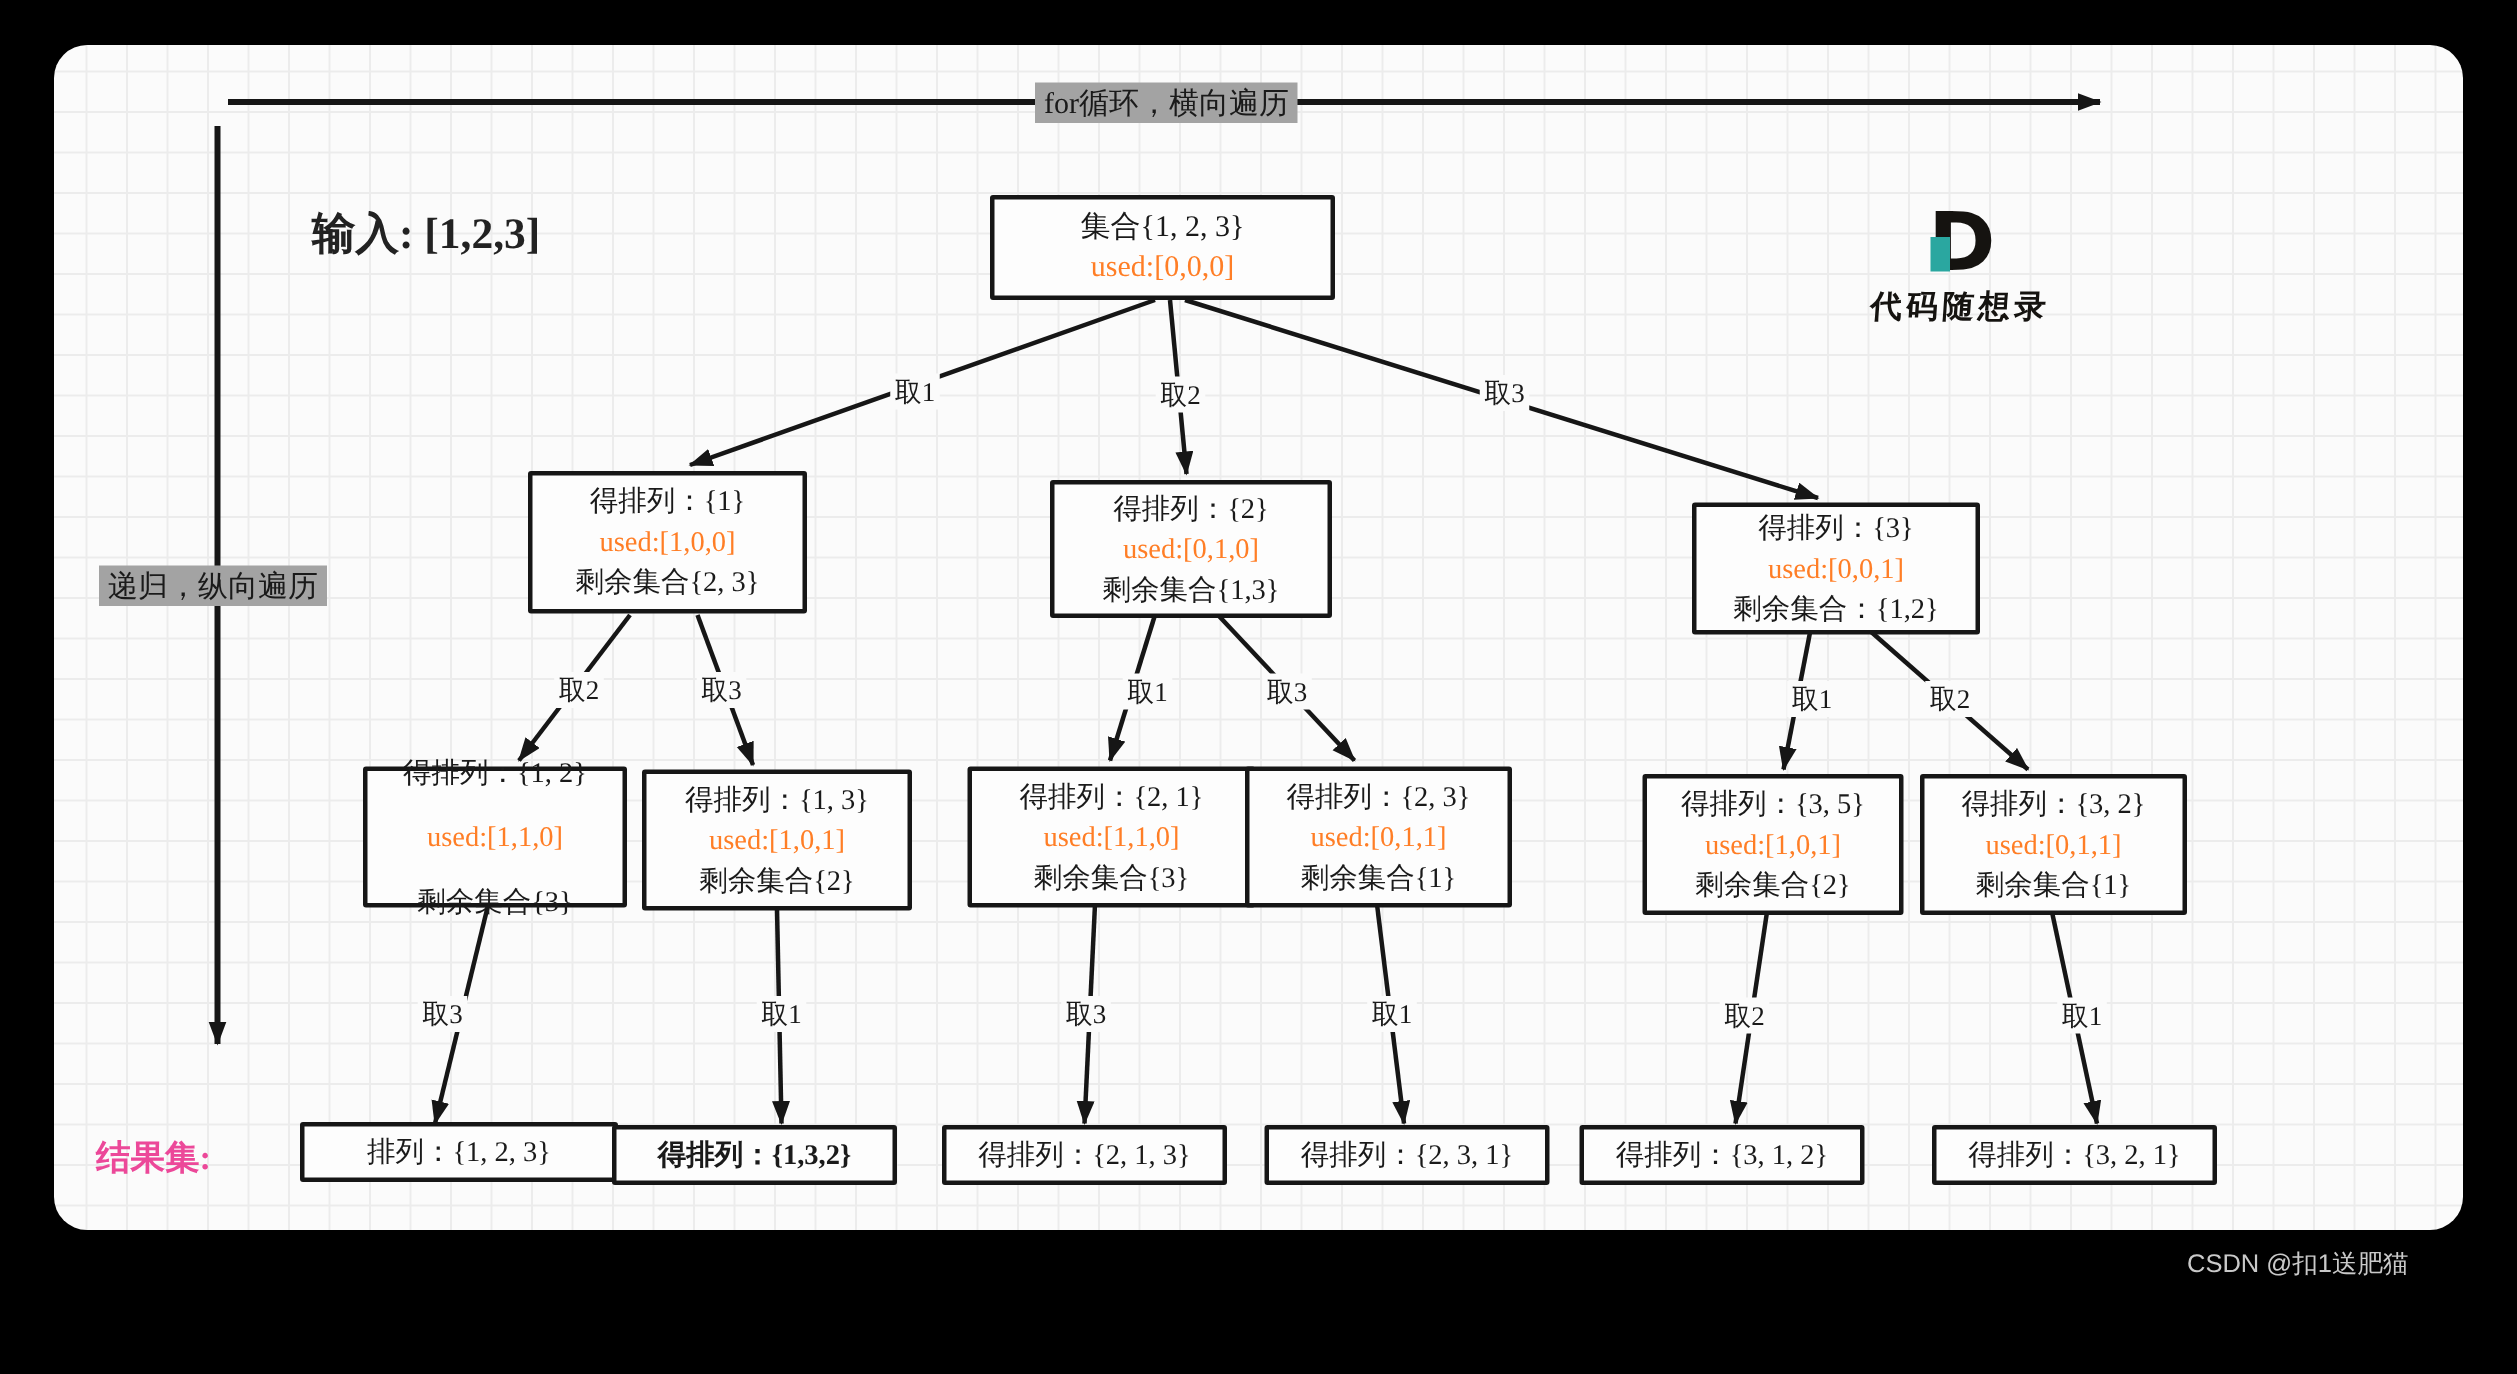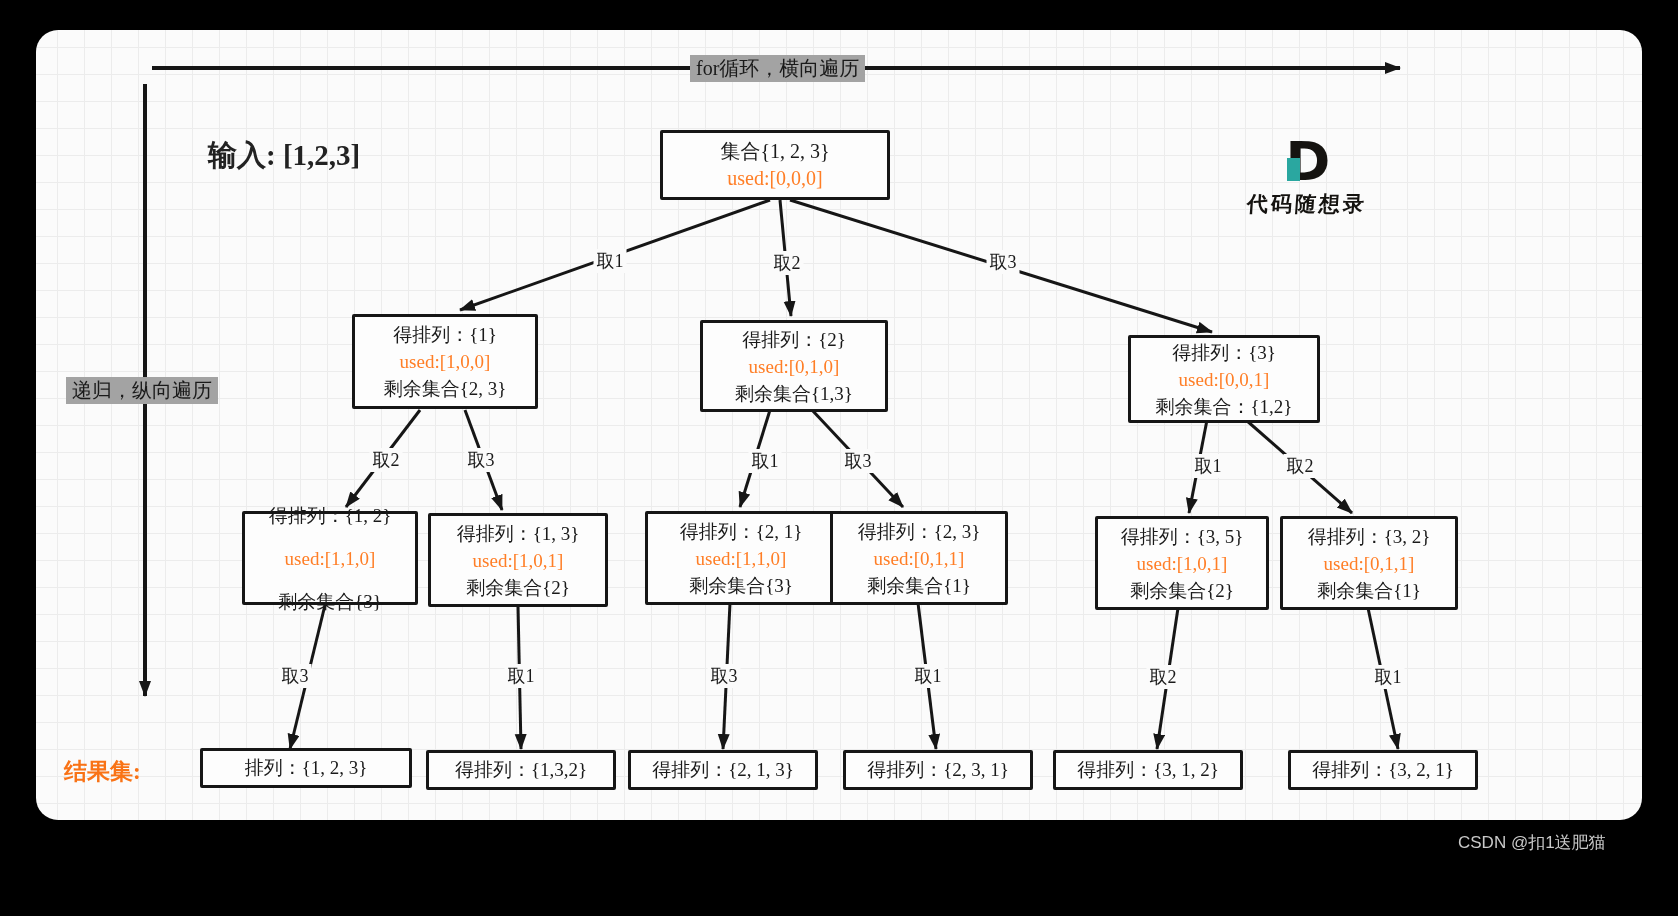--- a/index.html
+++ b/index.html
@@ -16,21 +16,21 @@
         text-align:center;font-size:19px;line-height:27px;box-sizing:border-box;}
   .node .used{color:#ff7e26;font-family:"Liberation Serif","DejaVu Serif",serif;}
   .root{font-size:20px;}
   .result{position:absolute;background:#fdfdfd;border:3px solid #161616;border-radius:2px;
           display:flex;align-items:center;justify-content:center;font-size:19px;
           box-sizing:border-box;height:40px;}
   .edge-label{position:absolute;transform:translate(-50%,-50%);font-size:18px;
               background:#fbfbfb;padding:0 3px;white-space:nowrap;}
   .axis-label{position:absolute;font-size:20px;background:#a3a3a3;padding:0 6px;white-space:nowrap;}
   .input-label{position:absolute;left:208px;top:136px;font-size:29px;font-weight:bold;color:#222;}
-  .result-set-label{position:absolute;left:64px;top:756px;font-size:23px;font-weight:bold;color:#f97316;}
+  .result-set-label{position:absolute;left:64px;top:756px;font-size:23px;font-weight:bold;color:#ec4899;}
   .logo{position:absolute;left:1232px;top:136px;width:150px;text-align:center;}
   .logo-d{position:relative;display:inline-block;width:46px;height:52px;}
   .logo-d .d-letter{font-family:"DejaVu Sans","Liberation Sans",sans-serif;font-weight:900;
                     font-size:54px;line-height:52px;color:#151310;letter-spacing:-2px;}
   .logo-d .d-teal{position:absolute;left:3px;top:22px;width:13px;height:23px;background:#2aa7a0;}
   .logo-text{font-size:21px;font-weight:bold;color:#151310;letter-spacing:3px;margin-top:2px;
              transform:skewX(-4deg);}
   .watermark{position:absolute;left:1458px;top:831px;font-size:17px;color:#c9c9c9;
              font-family:"Liberation Sans","DejaVu Sans",sans-serif;}
 </style>
@@ -150,20 +150,20 @@
 
   <div class="edge-label" style="left:295px;top:676px;">取3</div>
   <div class="edge-label" style="left:521px;top:676px;">取1</div>
   <div class="edge-label" style="left:724px;top:676px;">取3</div>
   <div class="edge-label" style="left:928px;top:676px;">取1</div>
   <div class="edge-label" style="left:1163px;top:677px;">取2</div>
   <div class="edge-label" style="left:1388px;top:677px;">取1</div>
 
   <div class="result-set-label">结果集:</div>
   <div class="result" style="left:200px;top:748px;width:212px;">排列：{1, 2, 3}</div>
-  <div class="result" style="left:426px;top:750px;width:190px;">得排列：{1,3,2}</div>
+  <div class="result" style="left:408px;top:750px;width:190px;font-weight:bold;">得排列：{1,3,2}</div>
   <div class="result" style="left:628px;top:750px;width:190px;">得排列：{2, 1, 3}</div>
   <div class="result" style="left:843px;top:750px;width:190px;">得排列：{2, 3, 1}</div>
   <div class="result" style="left:1053px;top:750px;width:190px;">得排列：{3, 1, 2}</div>
   <div class="result" style="left:1288px;top:750px;width:190px;">得排列：{3, 2, 1}</div>
 
   <div class="watermark">CSDN @扣1送肥猫</div>
 </div>
 
 </body></html>

